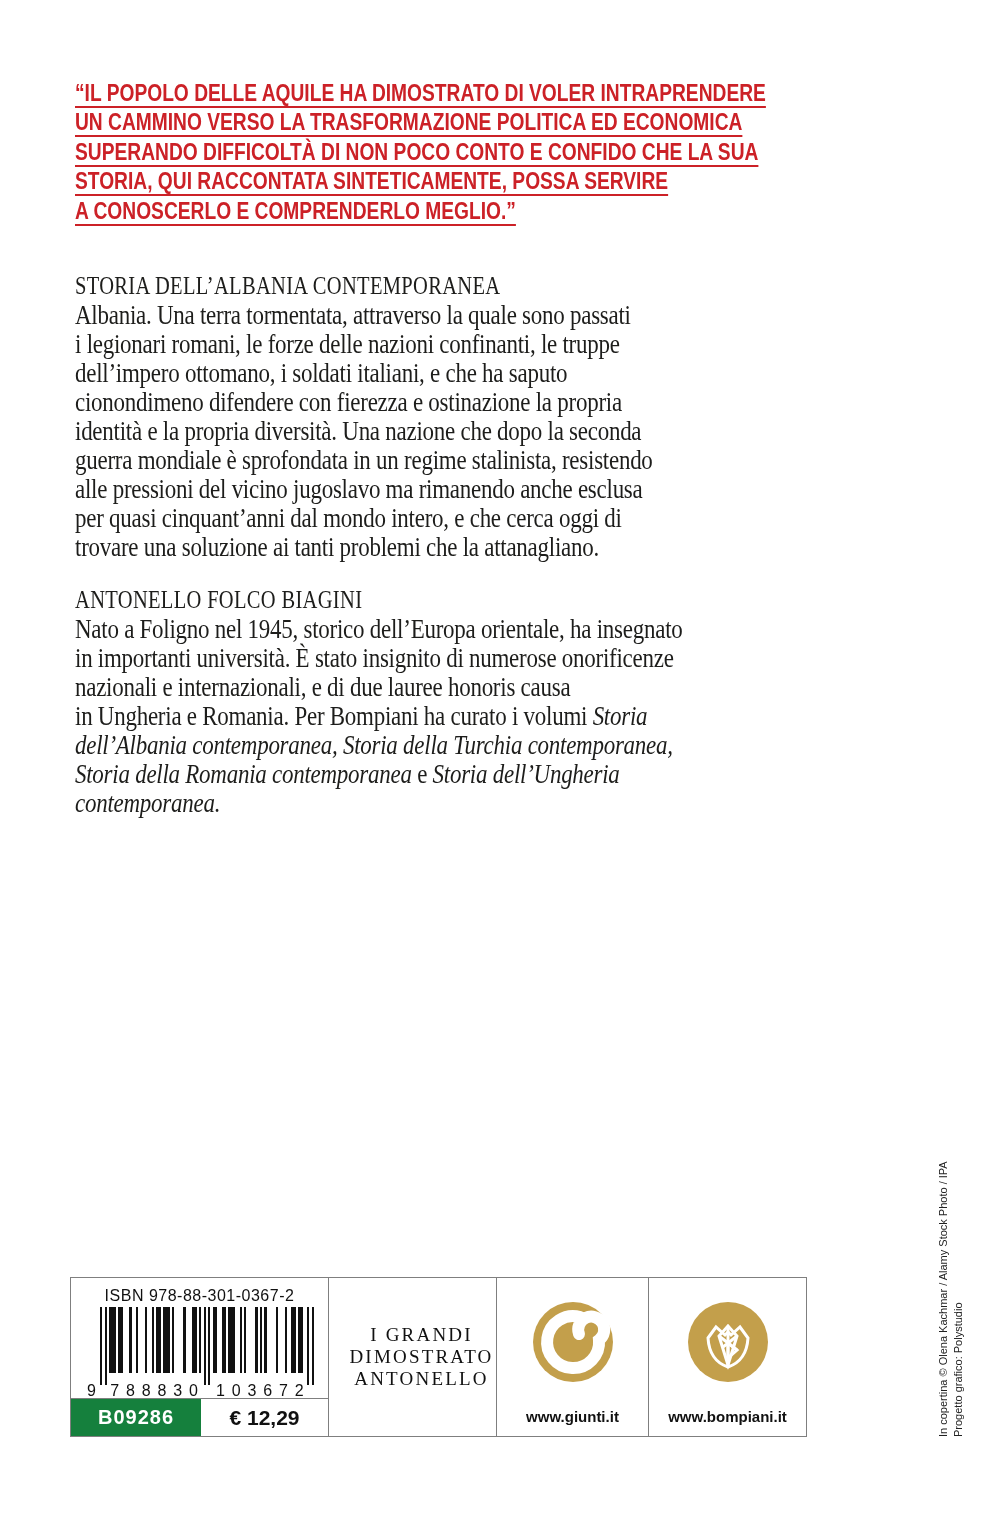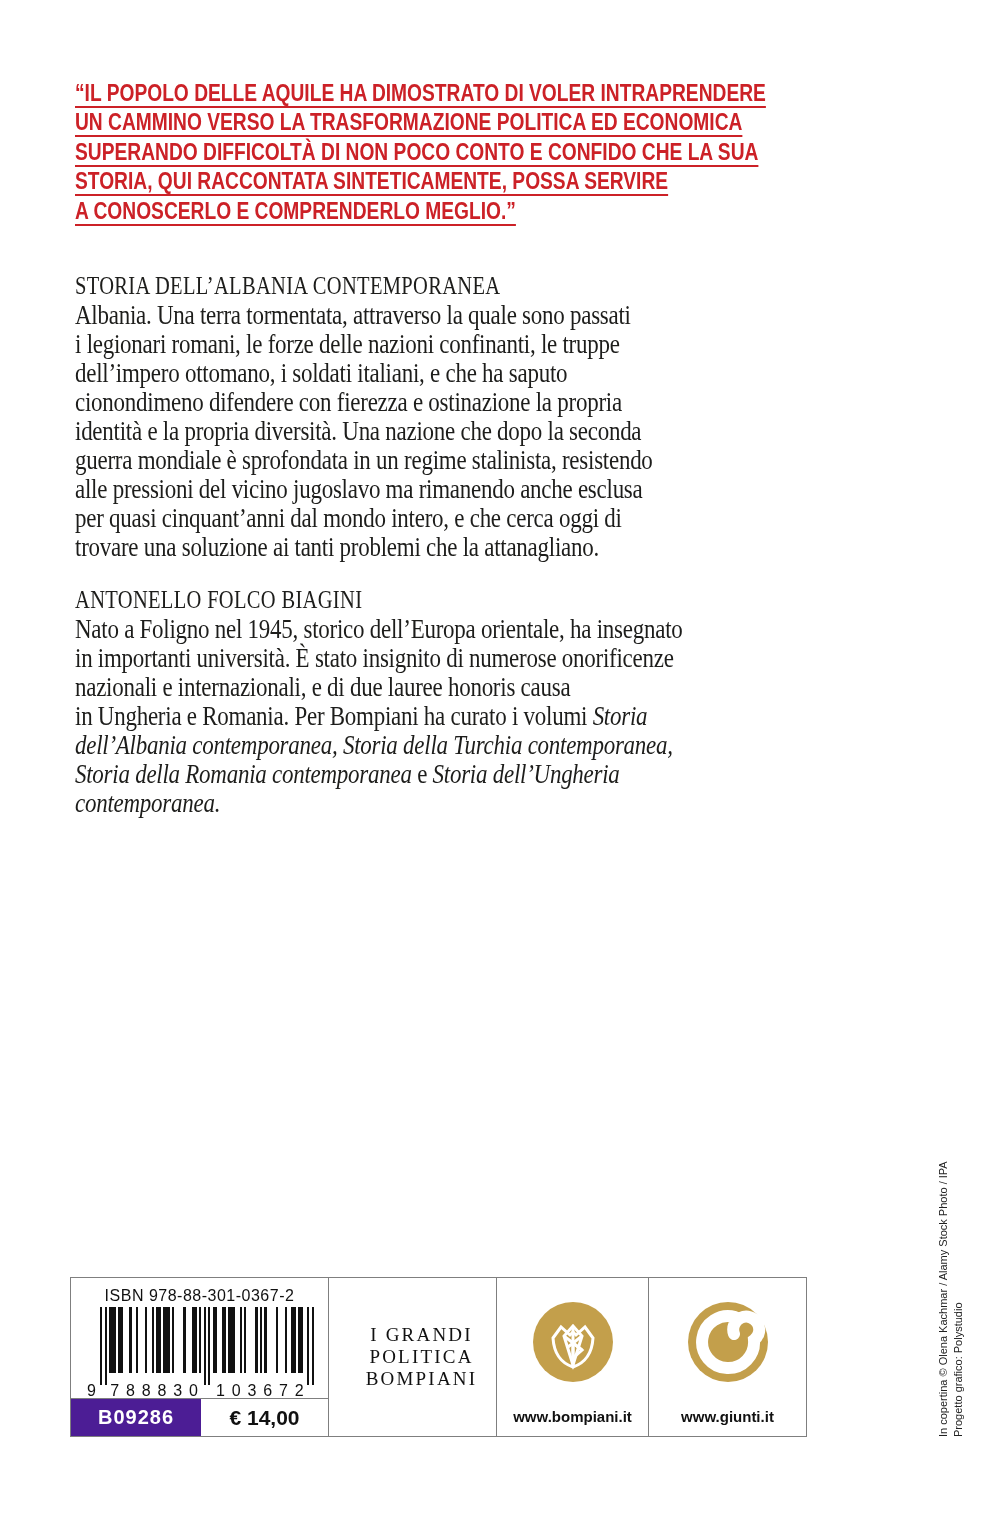--- a/index.html
+++ b/index.html
@@ -55,21 +55,21 @@
     color:#111;text-align:center;margin-top:9px;
   }
   svg.ean{display:block;margin:2px auto 0;}
   svg.ean rect{fill:#111;}
   svg.ean text{font-family:"Liberation Sans",sans-serif;font-size:16px;fill:#111;}
   .price-row{
     margin-top:auto;height:37px;display:grid;grid-template-columns:130px 1fr;
     border-top:1.5px solid var(--frame);
     font-family:"Liberation Sans",sans-serif;font-weight:700;
   }
-  .code-box{background:#4c1d95;color:#fff;display:flex;align-items:center;justify-content:center;font-size:20px;letter-spacing:1px;}
+  .code-box{background:#15803d;color:#fff;display:flex;align-items:center;justify-content:center;font-size:20px;letter-spacing:1px;}
   .price-box{display:flex;align-items:center;justify-content:center;font-size:21px;color:#111;background:#fff;}
 
   .imprint-cell{
     display:flex;flex-direction:column;justify-content:center;align-items:center;
     padding-left:18px;font-size:19px;line-height:22px;letter-spacing:2.2px;color:#111;
   }
   .logo-cell{display:flex;flex-direction:column;align-items:center;}
   .logo-cell svg{margin-top:24px;width:80px;height:80px;}
   .gold-fill{fill:var(--gold);}
   .url{
@@ -183,52 +183,52 @@
           <text x="167.875" y="89" text-anchor="middle">3</text>
           <text x="77.875" y="89" text-anchor="middle">8</text>
           <text x="183.625" y="89" text-anchor="middle">6</text>
           <text x="93.625" y="89" text-anchor="middle">3</text>
           <text x="199.375" y="89" text-anchor="middle">7</text>
           <text x="109.375" y="89" text-anchor="middle">0</text>
           <text x="215.125" y="89" text-anchor="middle">2</text>
         </svg>
       <div class="price-row">
         <div class="code-box">B09286</div>
-        <div class="price-box">€ 14,00</div>
+        <div class="price-box">€ 12,29</div>
       </div>
     </div>
 
     <div class="cell imprint-cell">
         <div class="line"><span>I GRANDI</span></div>
-        <div class="line"><span>POLITICA</span></div>
-        <div class="line"><span>BOMPIANI</span></div>
-      </div>
+        <div class="line"><span>DIMOSTRATO</span></div>
+        <div class="line"><span>ANTONELLO</span></div>
+      </div>
+
+    <div class="cell logo-cell">
+      <svg viewBox="0 0 80 80">
+        <circle class="gold-fill" cx="40" cy="40" r="40"></circle>
+        <path d="M47 15 A26 26 0 1 0 66 38 A13 13 0 1 0 46 32" fill="none" stroke="#ffffff" stroke-width="12" stroke-linecap="round"></path>
+      </svg>
+      <div class="url">www.giunti.it</div>
+    </div>
 
     <div class="cell logo-cell">
       <svg viewBox="0 0 80 80">
         <circle class="gold-fill" cx="40" cy="40" r="40"></circle>
         <g fill="none" stroke="#ffffff" stroke-width="3" stroke-linejoin="miter">
           <path d="M20 36 L28 25 L37 33 L40 30 L43 33 L52 25 L60 36 C59 52 52 61 40 65 C28 61 21 52 20 36 Z"></path>
           <path d="M40 63 L31 34 L40 24 L49 34 Z"></path>
           <path d="M40 24 L40 63"></path>
           <path d="M40 41 L49 48 L40 56 Z"></path>
           <path d="M31 34 L49 48 M49 34 L35 45"></path>
         </g>
       </svg>
       <div class="url">www.bompiani.it</div>
     </div>
 
-    <div class="cell logo-cell">
-      <svg viewBox="0 0 80 80">
-        <circle class="gold-fill" cx="40" cy="40" r="40"></circle>
-        <path d="M47 15 A26 26 0 1 0 66 38 A13 13 0 1 0 46 32" fill="none" stroke="#ffffff" stroke-width="12" stroke-linecap="round"></path>
-      </svg>
-      <div class="url">www.giunti.it</div>
-    </div>
-
   </div>
 
   <div class="credits">
     <div>In copertina © Olena Kachmar / Alamy Stock Photo / IPA</div>
     <div>Progetto grafico: Polystudio</div>
   </div>
 
 </div>
 
 </body></html>

